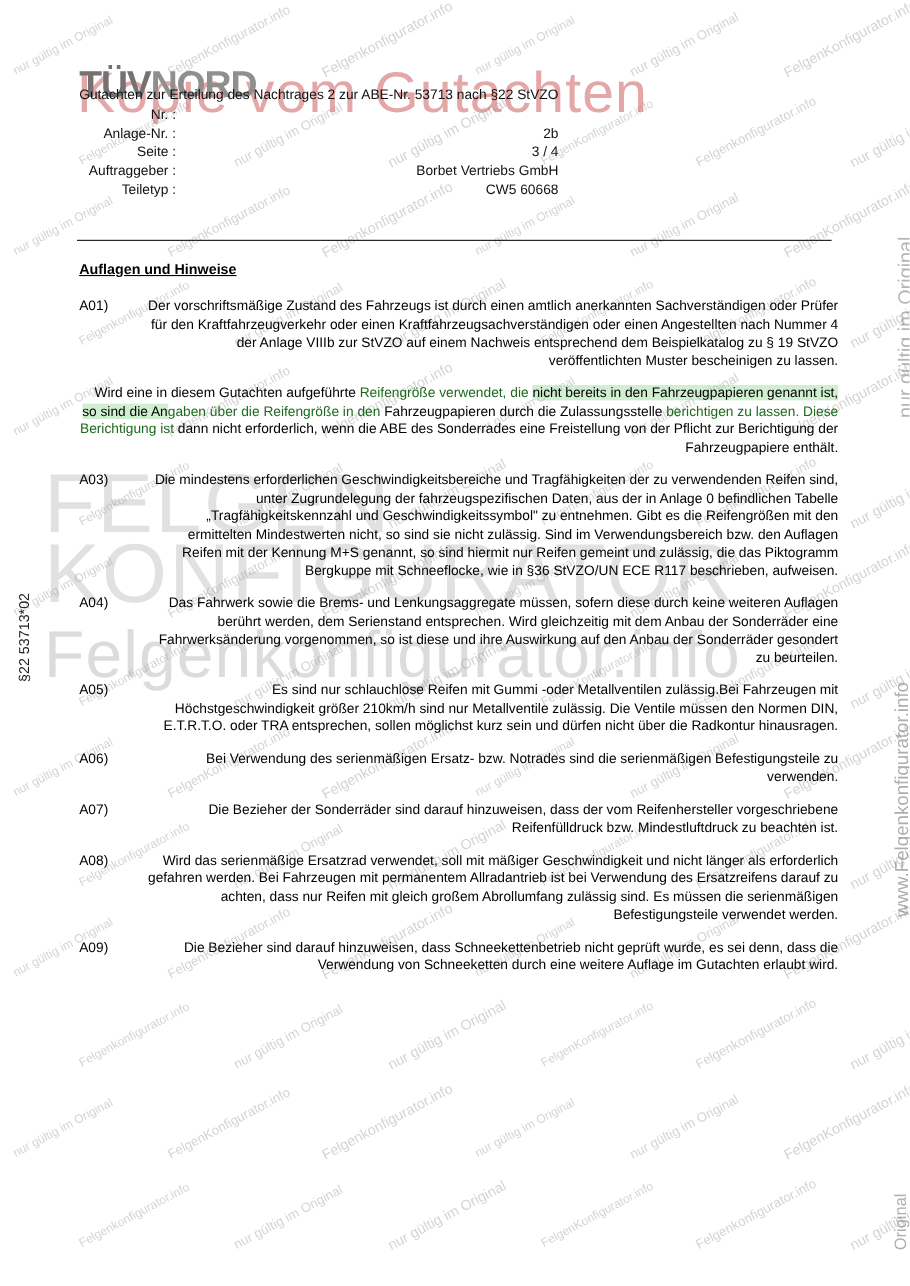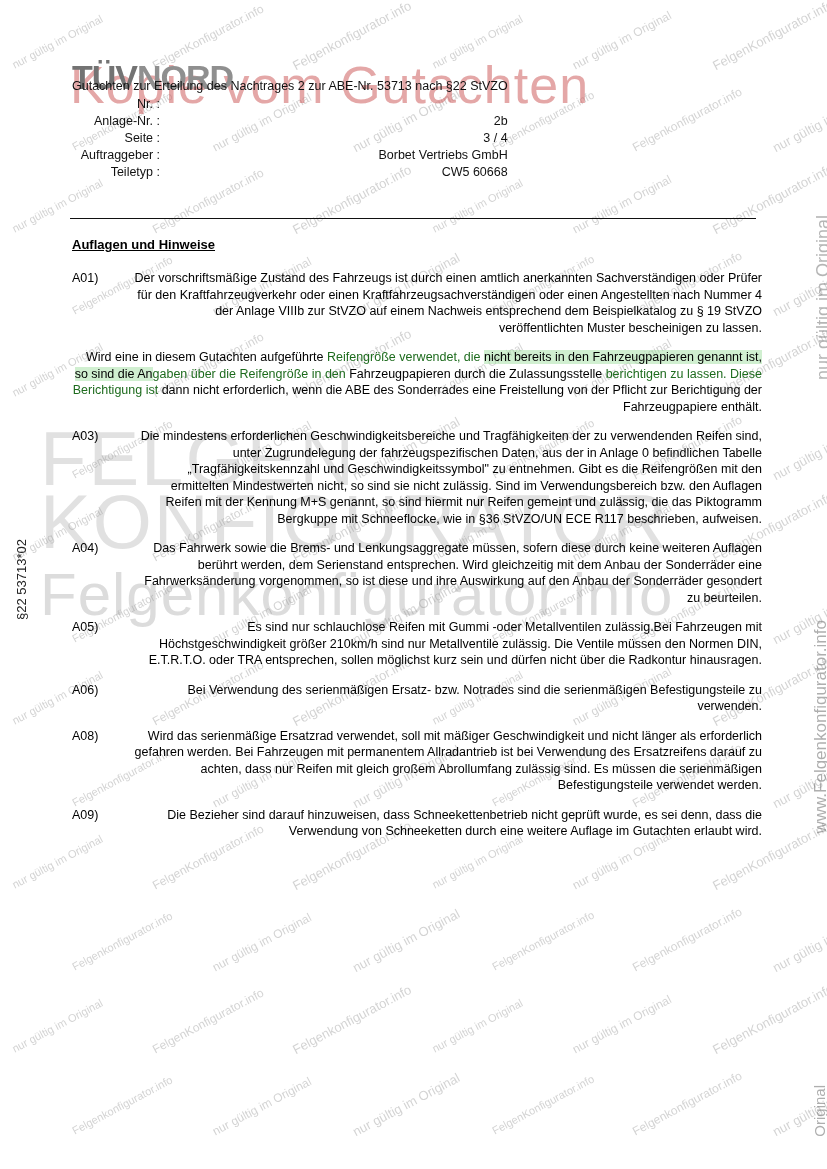--- a/index.html
+++ b/index.html
@@ -339,20 +339,24 @@
         </div>
         <div class="item">
           <div class="item-key">A05)</div>
           <div class="item-text">Es sind nur schlauchlose Reifen mit Gummi -oder Metallventilen zulässig.Bei Fahrzeugen mit Höchstgeschwindigkeit größer 210km/h sind nur Metallventile zulässig. Die Ventile müssen den Normen DIN, E.T.R.T.O. oder TRA entsprechen, sollen möglichst kurz sein und dürfen nicht über die Radkontur hinausragen.</div>
         </div>
         <div class="item">
           <div class="item-key">A06)</div>
           <div class="item-text">Bei Verwendung des serienmäßigen Ersatz- bzw. Notrades sind die serienmäßigen Befestigungsteile zu verwenden.</div>
         </div>
         <div class="item">
+          <div class="item-key">A07)</div>
+          <div class="item-text">Die Bezieher der Sonderräder sind darauf hinzuweisen, dass der vom Reifenhersteller vorgeschriebene Reifenfülldruck bzw. Mindestluftdruck zu beachten ist.</div>
+        </div>
+        <div class="item">
           <div class="item-key">A08)</div>
           <div class="item-text">Wird das serienmäßige Ersatzrad verwendet, soll mit mäßiger Geschwindigkeit und nicht länger als erforderlich gefahren werden. Bei Fahrzeugen mit permanentem Allradantrieb ist bei Verwendung des Ersatzreifens darauf zu achten, dass nur Reifen mit gleich großem Abrollumfang zulässig sind. Es müssen die serienmäßigen Befestigungsteile verwendet werden.</div>
         </div>
         <div class="item">
           <div class="item-key">A09)</div>
           <div class="item-text">Die Bezieher sind darauf hinzuweisen, dass Schneekettenbetrieb nicht geprüft wurde, es sei denn, dass die Verwendung von Schneeketten durch eine weitere Auflage im Gutachten erlaubt wird.</div>
         </div>
       </div>
 
     <div class="side-code">§22 53713*02</div>

